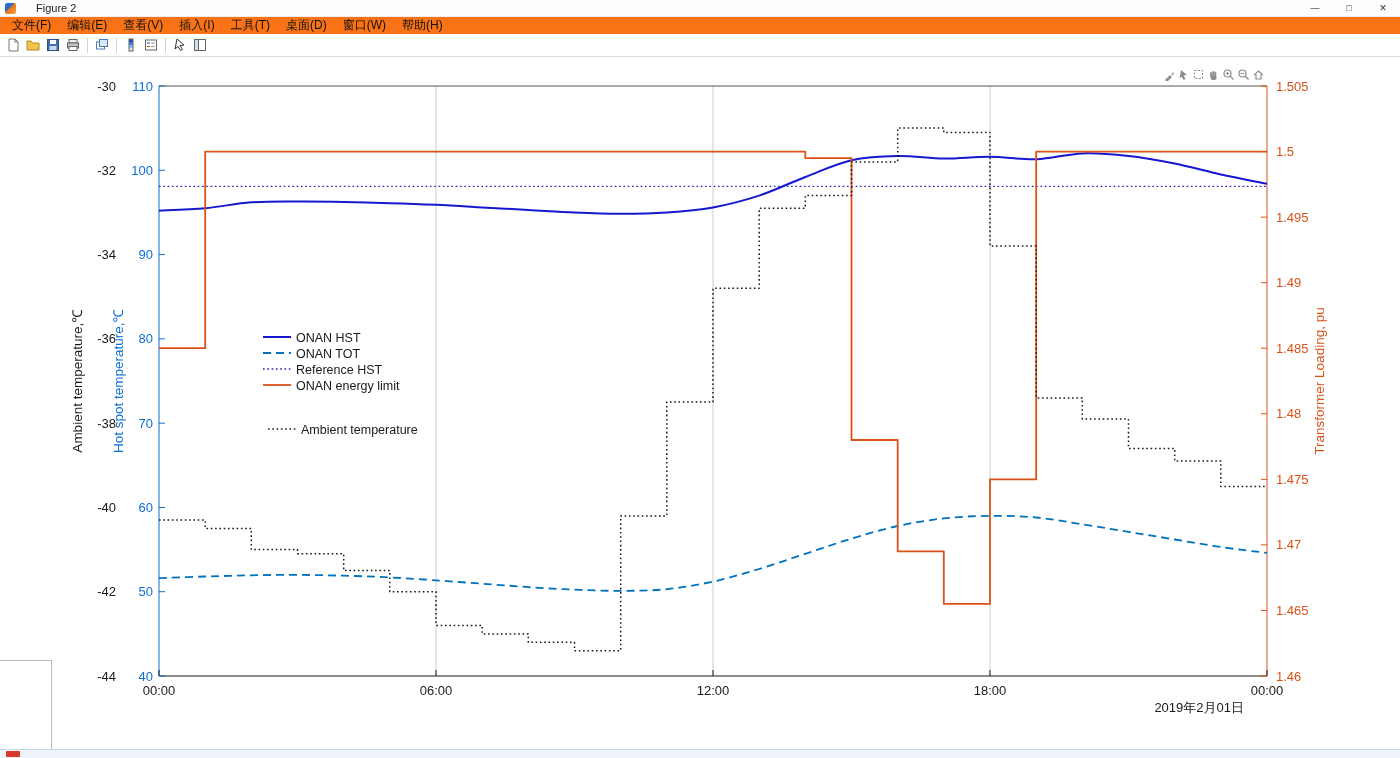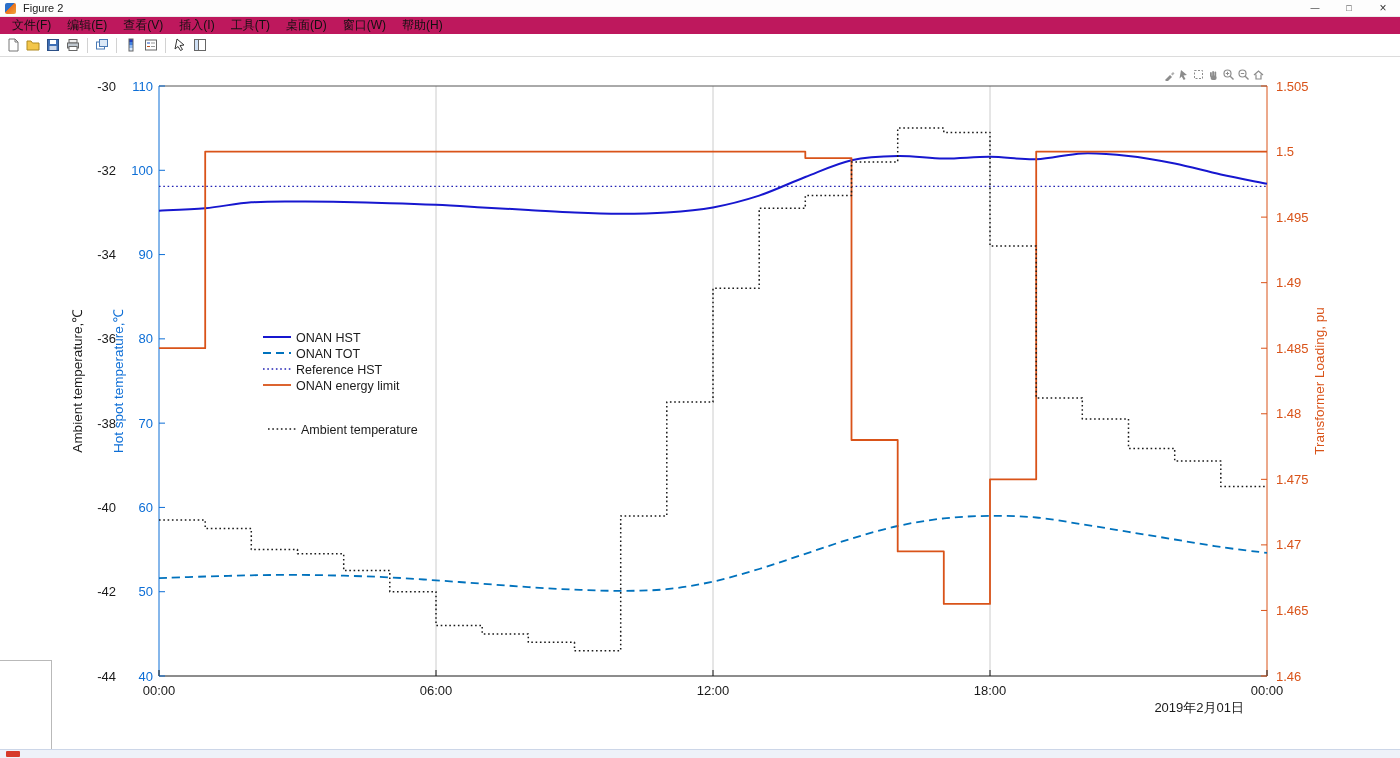--- a/index.html
+++ b/index.html
@@ -1,26 +1,26 @@
 <!DOCTYPE html>
 <html><head>
 <meta charset="utf-8">
 <style>
   html,body{margin:0;padding:0;}
   body{width:1400px;height:758px;overflow:hidden;background:#fff;font-family:"Liberation Sans",sans-serif;}
   #window{position:absolute;inset:0;background:#fff;box-shadow:inset 0 0 0 1px #9fb0bf;}
   
-  #titlebar{position:absolute;top:0;left:0;right:0;height:16px;background:#fdfdfd;border-bottom:1px solid #ececec;display:flex;align-items:center;padding-left:5px;gap:7px;z-index:10;}
+  #titlebar{position:absolute;top:0;left:0;right:0;height:16px;background:#fdfdfd;border-bottom:1px solid #ececec;display:flex;align-items:center;padding-left:5px;gap:20px;z-index:10;}
   #app-ico{width:11px;height:11px;border-radius:2px;background:linear-gradient(135deg,#2a6fc9 0%,#2a6fc9 45%,#e8731f 45%,#f2a33c 100%);}
   #title-text{font-size:11px;color:#222;}
   .win-btns{margin-left:auto;display:flex;height:100%;}
   .wbtn{width:34px;height:100%;display:flex;align-items:center;justify-content:center;font-size:9px;color:#333;cursor:default;}
   .wbtn.close{font-size:12px;}
   
-  #menubar{position:absolute;top:17px;left:0;right:0;height:17px;background:#be185d;display:flex;align-items:center;font-size:12px;color:#111;padding-left:4px;z-index:10;}
+  #menubar{position:absolute;top:17px;left:0;right:0;height:17px;background:#f97316;display:flex;align-items:center;font-size:12px;color:#111;padding-left:4px;z-index:10;}
   .menu-item{padding:0 8px;white-space:nowrap;}
   
   #toolbar{position:absolute;top:34px;left:0;right:0;height:22px;background:#fff;border-bottom:1px solid #dcdcdc;display:flex;align-items:center;padding-left:3px;z-index:10;}
   .tbtn{width:20px;height:20px;display:flex;align-items:center;justify-content:center;}
   .tsep{width:1px;height:15px;background:#d2d2d2;margin:0 4px;}
   
   #figure-area{position:absolute;top:57px;left:0;right:0;bottom:0;background:#fff;}
   #chart-svg{position:absolute;top:0;left:0;z-index:1;}
   #chart-svg text{font-family:"Liberation Sans",sans-serif;}
   

